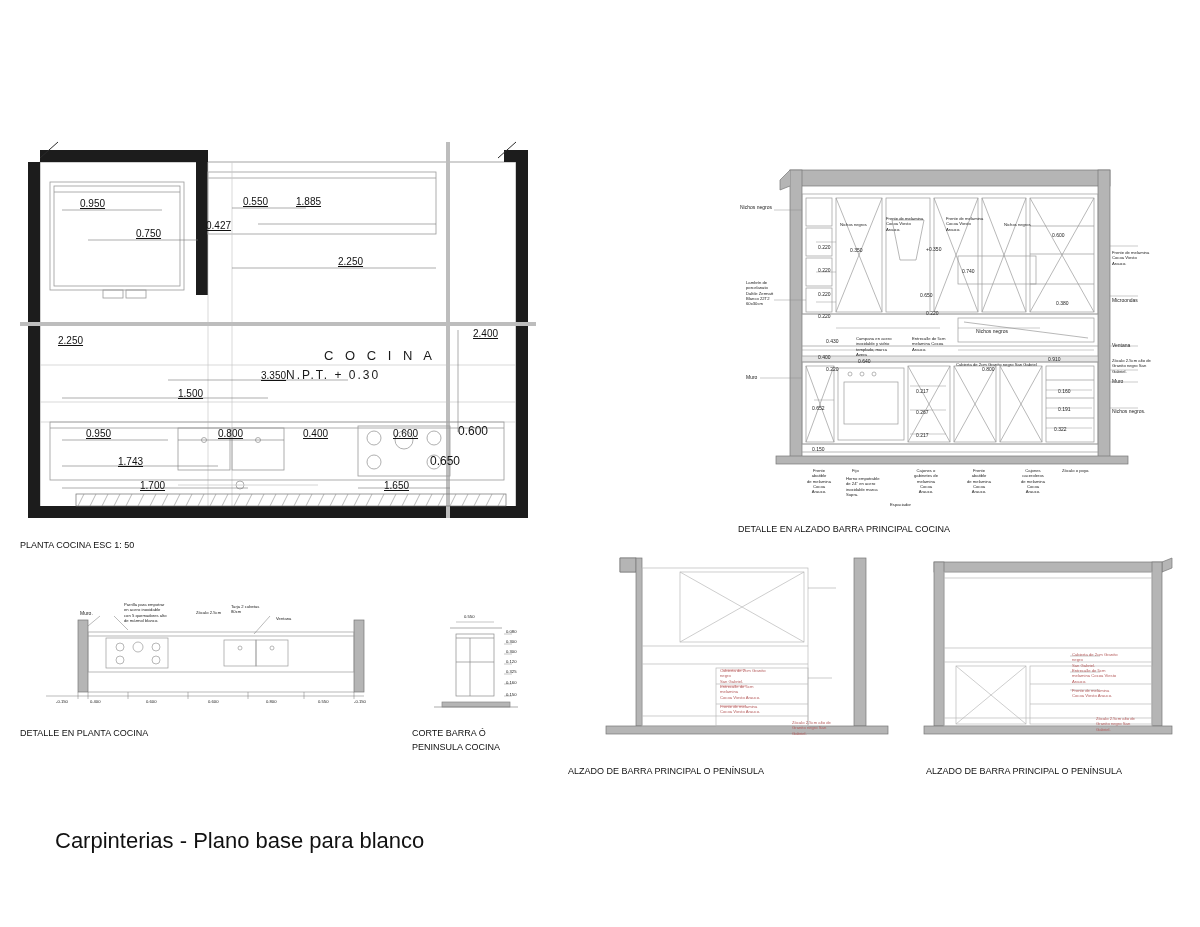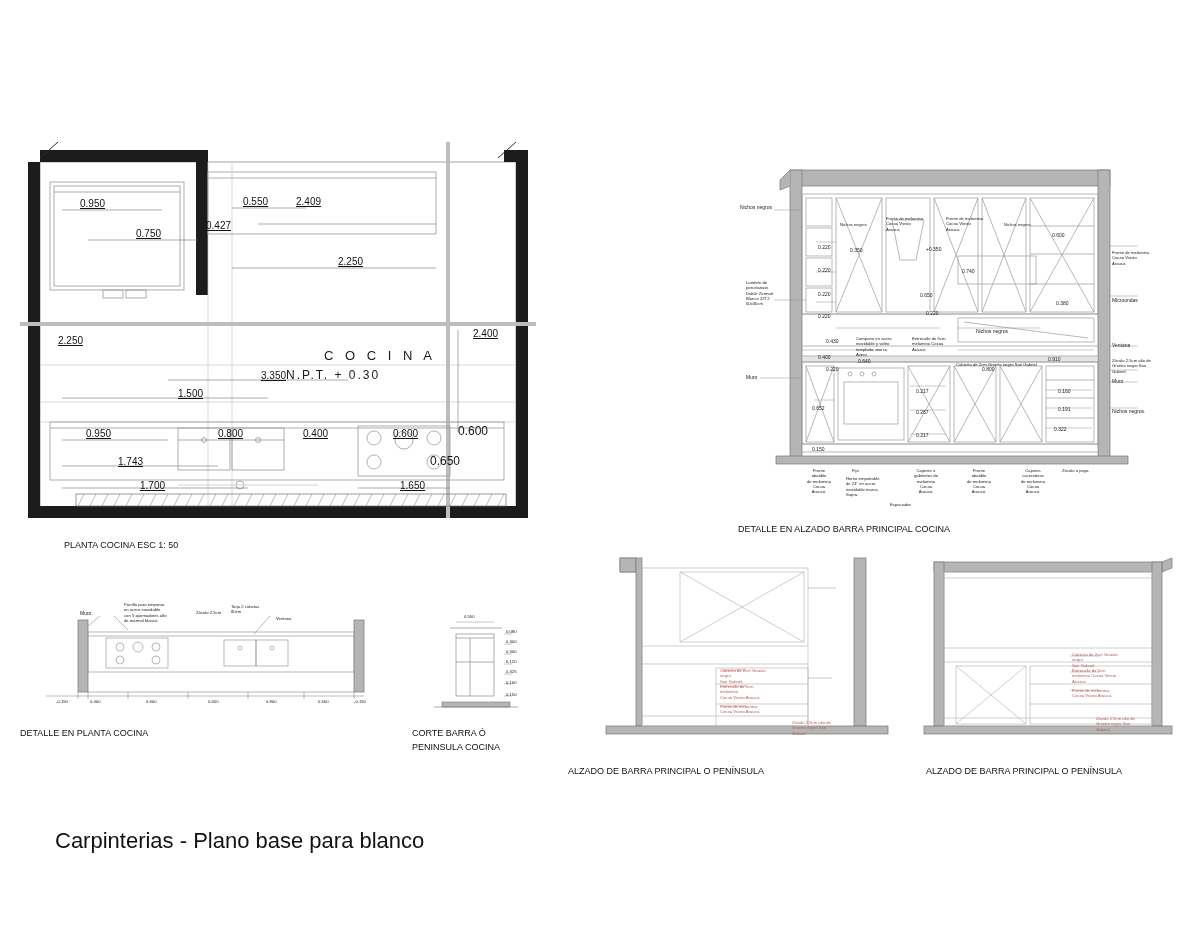--- a/index.html
+++ b/index.html
@@ -146,40 +146,40 @@
       <line x1="44" y1="348" x2="230" y2="348"></line>
       <line x1="340" y1="348" x2="432" y2="348"></line>
       <line x1="440" y1="190" x2="440" y2="292"></line>
     </g>
   </svg>
 
   <div class="abs dim" style="left:62px;top:58px;">0.950</div>
   <div class="abs dim" style="left:118px;top:88px;">0.750</div>
   <div class="abs dim" style="left:225px;top:56px;">0.550</div>
   <div class="abs dim" style="left:188px;top:80px;">0.427</div>
-  <div class="abs dim" style="left:278px;top:56px;">2.409</div>
+  <div class="abs dim" style="left:278px;top:56px;">1.885</div>
   <div class="abs dim" style="left:320px;top:116px;">2.250</div>
   <div class="abs dim" style="left:455px;top:188px;">2.400</div>
   <div class="abs dim" style="left:40px;top:195px;">2.250</div>
   <div class="abs dim" style="left:160px;top:248px;">1.500</div>
   <div class="abs dim" style="left:243px;top:230px;">3.350</div>
   <div class="abs dim" style="left:68px;top:288px;">0.950</div>
   <div class="abs dim" style="left:200px;top:288px;">0.800</div>
   <div class="abs dim" style="left:285px;top:288px;">0.400</div>
   <div class="abs dim" style="left:375px;top:288px;">0.600</div>
   <div class="abs dimbig" style="left:440px;top:284px;">0.600</div>
   <div class="abs dimbig" style="left:412px;top:314px;">0.650</div>
   <div class="abs dim" style="left:100px;top:316px;">1.743</div>
   <div class="abs dim" style="left:122px;top:340px;">1.700</div>
-  <div class="abs dim" style="left:366px;top:340px;margin-left:16px;">1.650</div>
+  <div class="abs dim" style="left:366px;top:340px;">1.650</div>
 
   <div class="abs cocina-txt" style="left:306px;top:208px;">C O C I N A</div>
   <div class="abs npt-txt" style="left:268px;top:228px;">N.P.T. + 0.30</div>
 </div>
-<div class="abs cap" style="left:20px;top:540px;margin-left:44px;">PLANTA COCINA    ESC 1: 50</div>
+<div class="abs cap" style="left:20px;top:540px;">PLANTA COCINA    ESC 1: 50</div>
 
 <div class="abs" style="left:18px;top:600px;width:370px;height:115px;">
   <svg width="370" height="115" viewBox="0 0 370 115">
     <g stroke="#9a9a9a" stroke-width="0.7" fill="none">
 
       <rect x="60" y="20" width="10" height="72" fill="#b5b5b5" stroke="#777"></rect>
 
       <rect x="336" y="20" width="10" height="72" fill="#b5b5b5" stroke="#777"></rect>
 
       <rect x="70" y="32" width="266" height="40"></rect>

